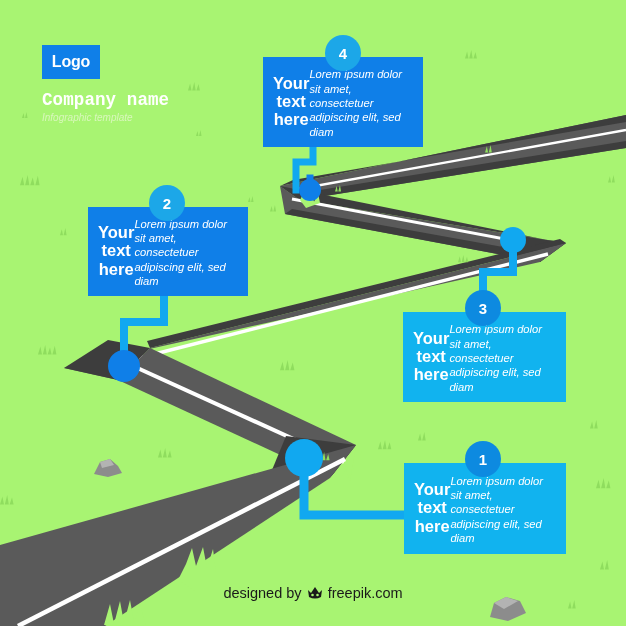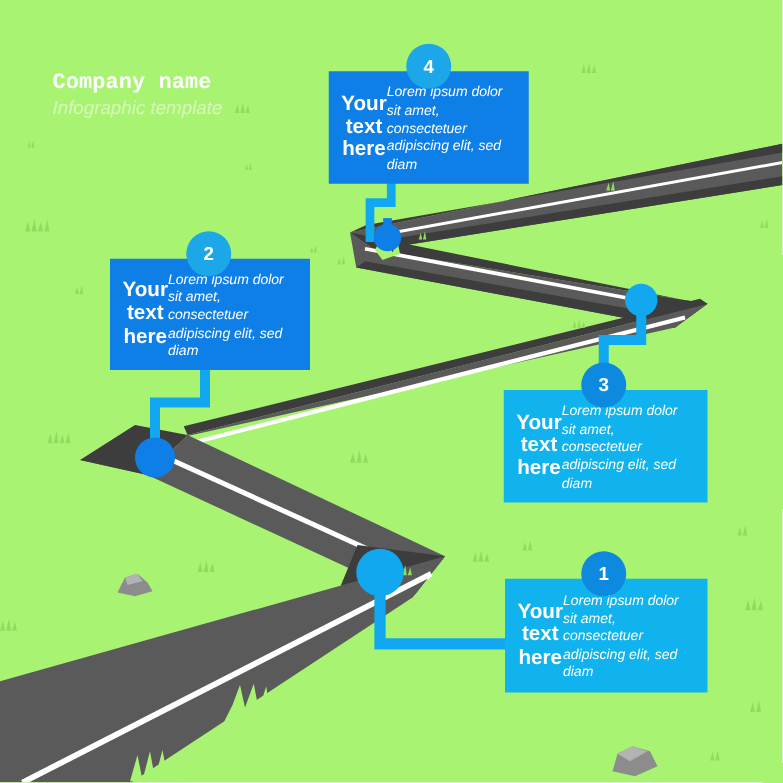--- a/index.html
+++ b/index.html
@@ -51,21 +51,21 @@
     color: #ffffff;
     font-size: 17.5px;
     font-weight: bold;
     letter-spacing: 0.1px;
     white-space: nowrap;
     font-family: Liberation Mono, monospace;
   }
   .tagline {
     margin-top: 2px;
     color: #d8f7bb;
-    font-size: 15px;
+    font-size: 10px;
     font-style: italic;
     white-space: nowrap;
   }
 
   
   .card {
     position: absolute;
     box-sizing: border-box;
     z-index: 30;
     display: flex;
@@ -268,20 +268,23 @@
 
     <polyline points="304,458 304,515 404,515" fill="none" stroke="#11a8f0" stroke-width="9" stroke-linecap="square"></polyline>
 
     <circle cx="310" cy="190" r="11" fill="#0f7fe8"></circle>
     <circle cx="513" cy="240" r="13" fill="#11a8f0"></circle>
     <circle cx="124" cy="366" r="16" fill="#0f7fe8"></circle>
     <circle cx="304" cy="458" r="19" fill="#11a8f0"></circle>
   </svg>
 
   <div class="brand">
+    <div class="logo-box">
+      <span>Logo</span>
+    </div>
     <div class="company-name">Company name</div>
     <div class="tagline">Infographic template</div>
   </div>
 
   <div class="card" style="left:263px; top:57px; width:160px; height:90px; background:#0f7fe8;">
     <div class="card-title">Your text here</div>
     <div class="card-body">Lorem ipsum dolor sit amet, consectetuer adipiscing elit, sed diam</div>
   </div>
   <div class="badge" style="left:325px; top:35px; background:#1ca7e8;">
     <span>4</span>
@@ -304,14 +307,25 @@
   </div>
 
   <div class="card" style="left:404px; top:463px; width:162px; height:91px; background:#11b3ef;">
     <div class="card-title">Your text here</div>
     <div class="card-body">Lorem ipsum dolor sit amet, consectetuer adipiscing elit, sed diam</div>
   </div>
   <div class="badge" style="left:465px; top:441px; background:#0d8ae0;">
     <span>1</span>
   </div>
 
+  <div class="credit">
+    <span>designed by</span>
+    <span class="crown">
+      <svg width="16" height="14" viewBox="0 0 16 14" xmlns="http://www.w3.org/2000/svg">
+        <path d="M1 4 L4 7 L8 1 L12 7 L15 4 L14 11 Q8 14 2 11 Z" fill="#1a1a1a"></path>
+        <circle cx="5.5" cy="9" r="1.3" fill="#a8f472"></circle>
+        <circle cx="10.5" cy="9" r="1.3" fill="#a8f472"></circle>
+      </svg>
+    </span>
+    <span>freepik.com</span>
+  </div>
 
 </div>
 
 </body></html>

